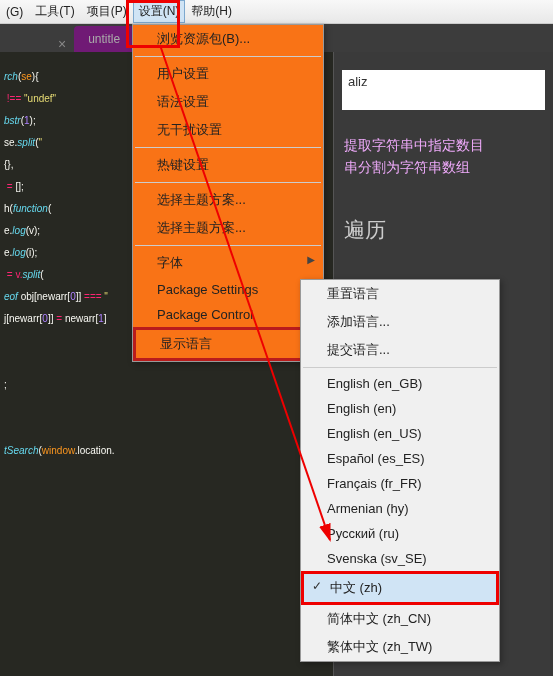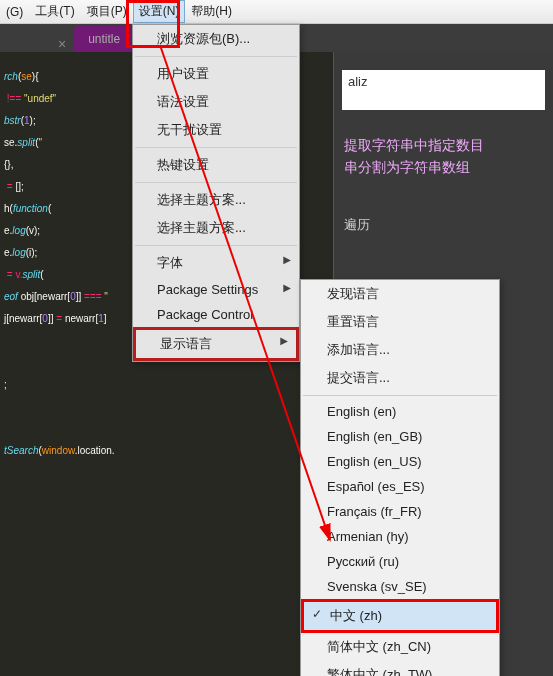--- a/index.html
+++ b/index.html
@@ -18,23 +18,23 @@
 .yel { color: #e6db74; }
 .blu { color: #66d9ef; font-style: italic; }
 .ora { color: #fd971f; }
 .pur { color: #ae81ff; }
 .red { color: #f92672; }
 .wht { color: #f8f8f2; }
 
 .right-panel { position: absolute; top: 52px; right: 0; width: 220px; height: 624px; background: #3a3a3a; border-left: 1px solid #555; }
 .url-bar { background: #fff; margin: 18px 8px 0 8px; height: 40px; font-size: 13px; padding: 4px 6px; color: #333; }
 .desc { color: #f0abfc; font-size: 14px; margin: 24px 10px 0 10px; line-height: 22px; }
-.desc2 { color: #ccc; font-size: 13px; margin: 38px 10px 16px 10px; }
+.desc2 { color: #ccc; font-size: 21px; margin: 38px 10px 16px 10px; }
 
-.dropdown { position: absolute; top: 24px; left: 132px; width: 168px; background: #e5e5e5; border: 1px solid #999; box-shadow: 2px 2px 6px rgba(0,0,0,0.3); font-size: 13px; color: #222; z-index: 10; }
+.dropdown { position: absolute; top: 24px; left: 132px; width: 192px; background: #f97316; border: 1px solid #999; box-shadow: 2px 2px 6px rgba(0,0,0,0.3); font-size: 13px; color: #222; z-index: 10; }
 .dd-item { padding: 5px 20px 5px 24px; position: relative; }
 .dd-sep { height: 1px; background: #ccc; margin: 3px 2px; }
 .dd-arrow { position: absolute; right: 8px; top: 5px; font-size: 10px; color: #444; }
 .dd-highlight { border: 3px solid #b91c1c; }
 
 .submenu { position: absolute; top: 279px; left: 300px; width: 200px; background: #f0f0f0; border: 1px solid #999; box-shadow: 2px 2px 6px rgba(0,0,0,0.3); font-size: 13px; color: #222; z-index: 11; }
 .sub-item { padding: 5px 12px 5px 26px; position: relative; }
 .sub-highlight { border: 3px solid #e00; padding: 0; }
 .sub-highlight .sub-item { background: #d0e4f5; }
 .check { position: absolute; left: 8px; top: 5px; color: #333; font-size: 12px; }
@@ -104,27 +104,26 @@
     <div class="dd-item">选择主题方案...</div>
     <div class="dd-item">选择主题方案...</div>
     <div class="dd-sep"></div>
     <div class="dd-item">字体<span class="dd-arrow">▶</span></div>
     <div class="dd-item">Package Settings<span class="dd-arrow">▶</span></div>
     <div class="dd-item">Package Control</div>
     <div class="dd-item dd-highlight">显示语言<span class="dd-arrow">▶</span></div>
   </div>
 
 <div class="submenu" id="submenu">
-    <div class="sub-item">发现语言</div>
     <div class="sub-item">重置语言</div>
     <div class="sub-item">添加语言...</div>
     <div class="sub-item">提交语言...</div>
     <div class="dd-sep"></div>
+    <div class="sub-item">English (en_GB)</div>
     <div class="sub-item">English (en)</div>
-    <div class="sub-item">English (en_GB)</div>
     <div class="sub-item">English (en_US)</div>
     <div class="sub-item">Español (es_ES)</div>
     <div class="sub-item">Français (fr_FR)</div>
     <div class="sub-item">Armenian (hy)</div>
     <div class="sub-item">Русский (ru)</div>
     <div class="sub-item">Svenska (sv_SE)</div>
     <div class="sub-highlight">
       <div class="sub-item sub-selected">中文 (zh)<span class="check">✓</span></div>
     </div>
     <div class="sub-item">简体中文 (zh_CN)</div>

